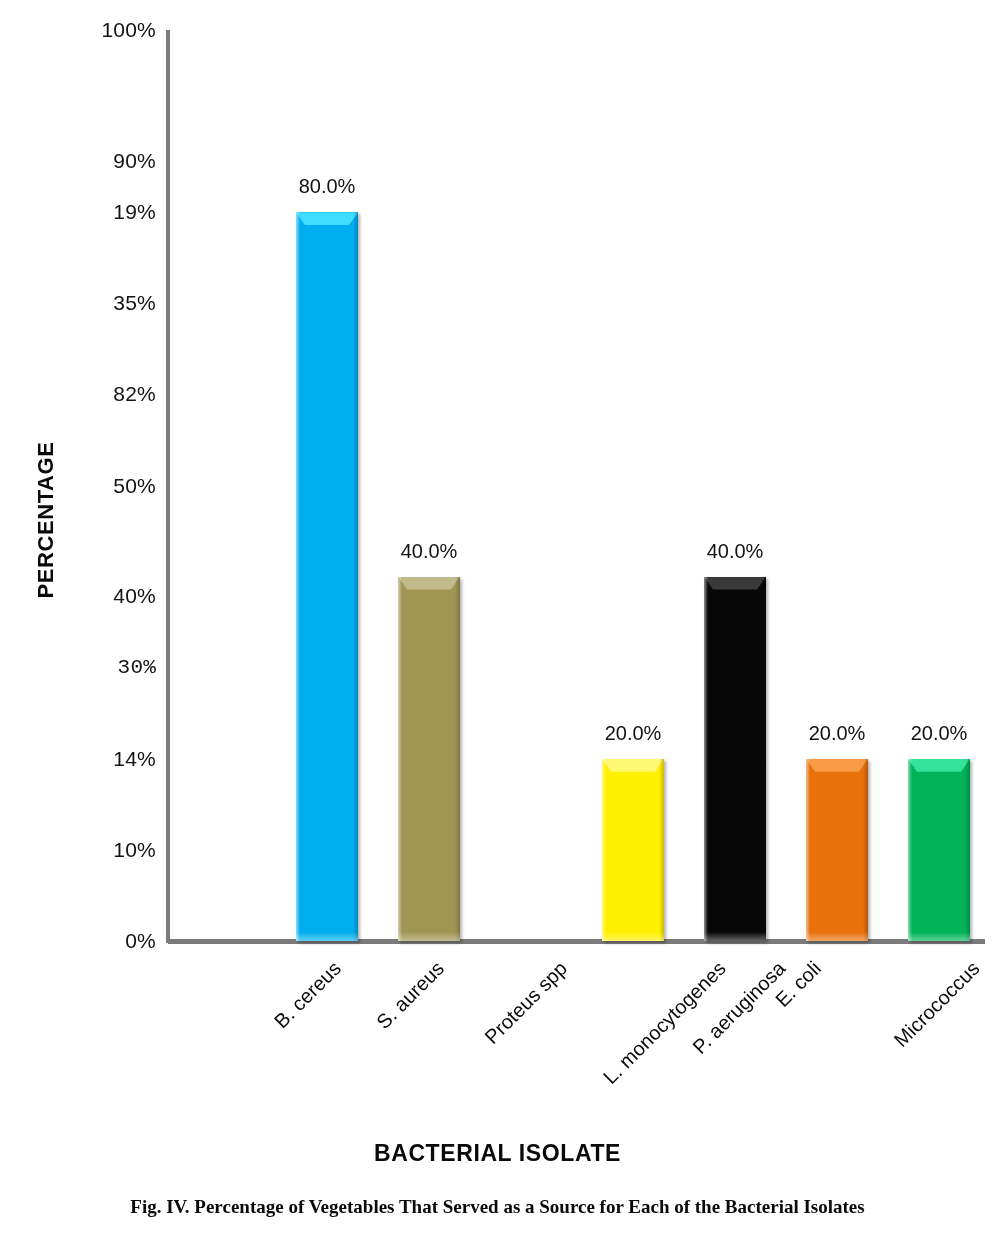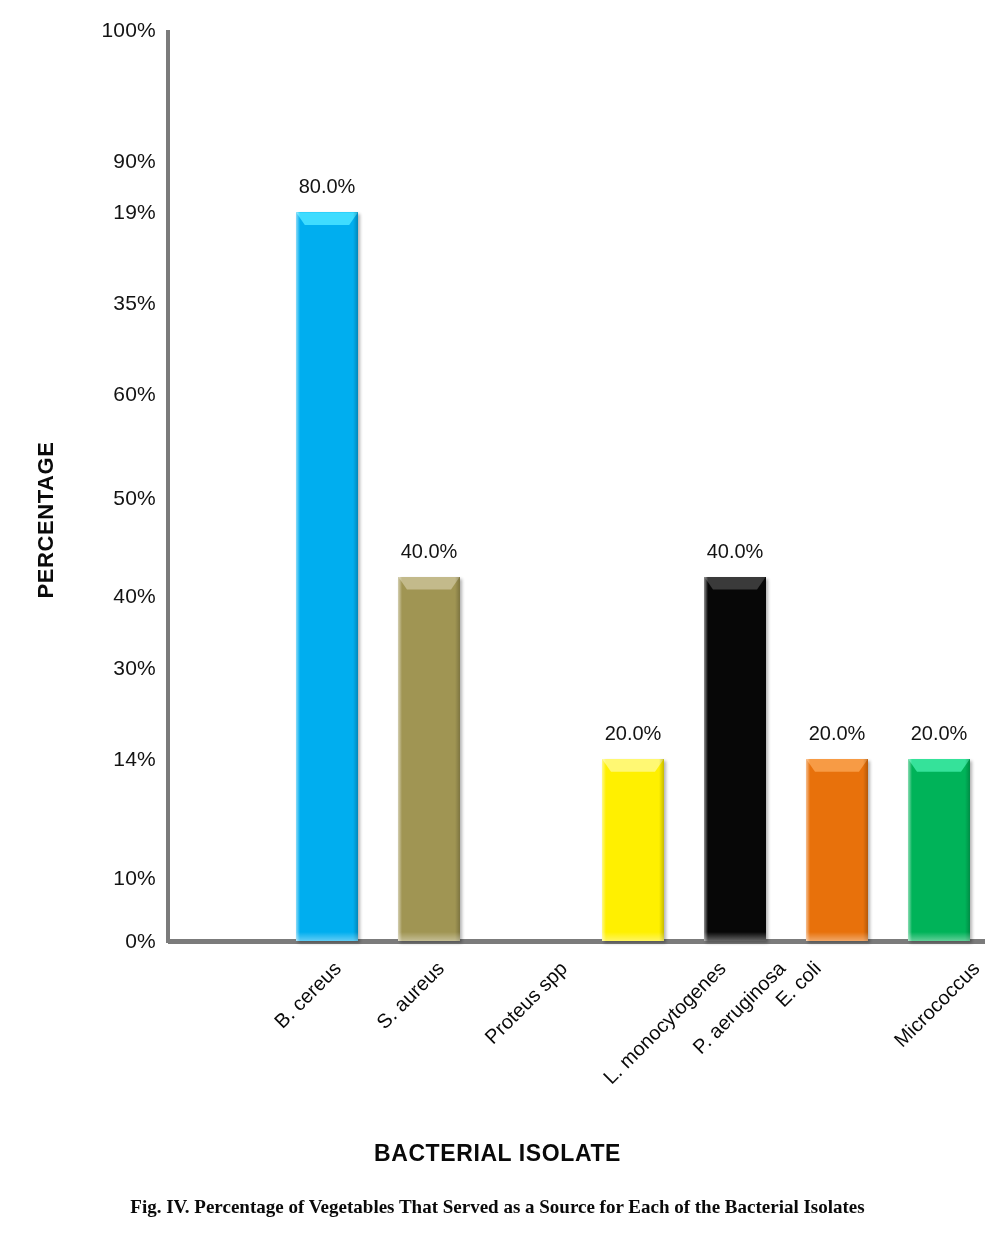--- a/index.html
+++ b/index.html
@@ -59,26 +59,26 @@
 </head>
 <body>
 
 <div id="figure">
 
   <div id="yticks">
       <div class="ytick" style="top: 19px;">100%</div>
       <div class="ytick" style="top: 110.1px; margin-top: 40px;">90%</div>
       <div class="ytick" style="top: 201.2px;">19%</div>
       <div class="ytick" style="top: 292.3px;">35%</div>
-      <div class="ytick" style="top: 383.4px;">60%</div>
-      <div class="ytick" style="top: 474.5px; margin-top: 12px;">50%</div>
+      <div class="ytick" style="top: 383.4px;">82%</div>
+      <div class="ytick" style="top: 474.5px;">50%</div>
       <div class="ytick" style="top: 585px;">40%</div>
-      <div class="ytick" style="top: 656.7px;">30%</div>
+      <div class="ytick" style="top: 656.7px; font-family: Liberation Mono, monospace;">30%</div>
       <div class="ytick" style="top: 747.8px;">14%</div>
-      <div class="ytick" style="top: 838.9px; margin-top: 28px;">10%</div>
+      <div class="ytick" style="top: 838.9px;">10%</div>
       <div class="ytick" style="top: 930px;">0%</div>
     </div>
 
   <div class="axis-y"></div>
   <div class="axis-x"></div>
 
   <div id="plot">
       <div class="bar-slot" style="left: 128px; height: 911px;">
         <div class="bar" style="height: 728.8px; background: rgb(0, 174, 239);">
           <div class="bevel">

